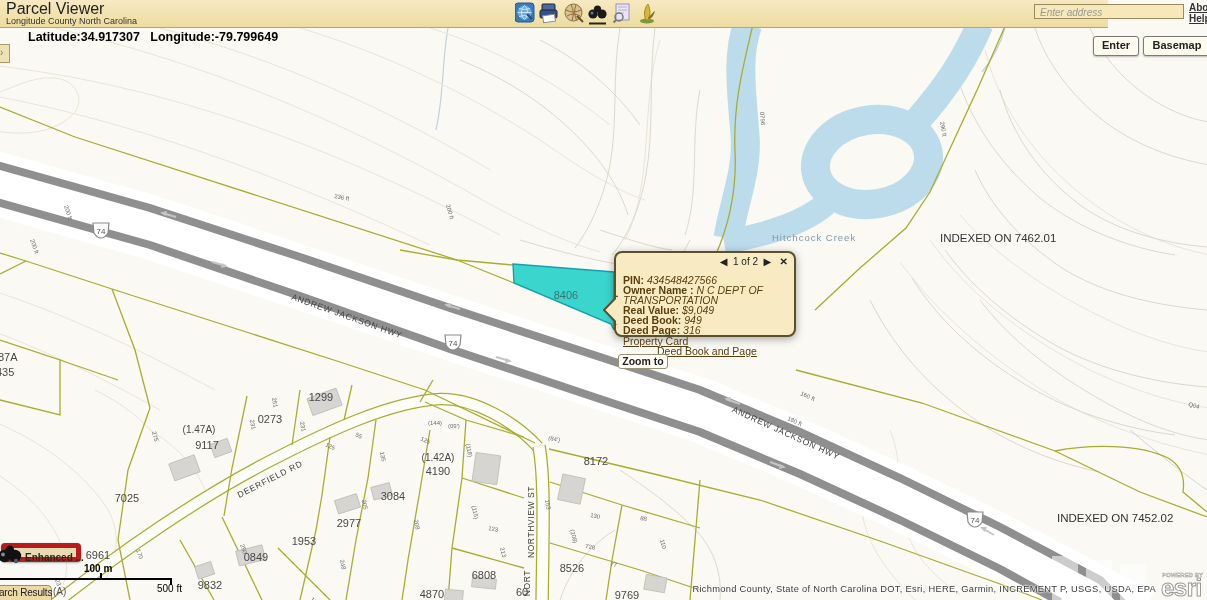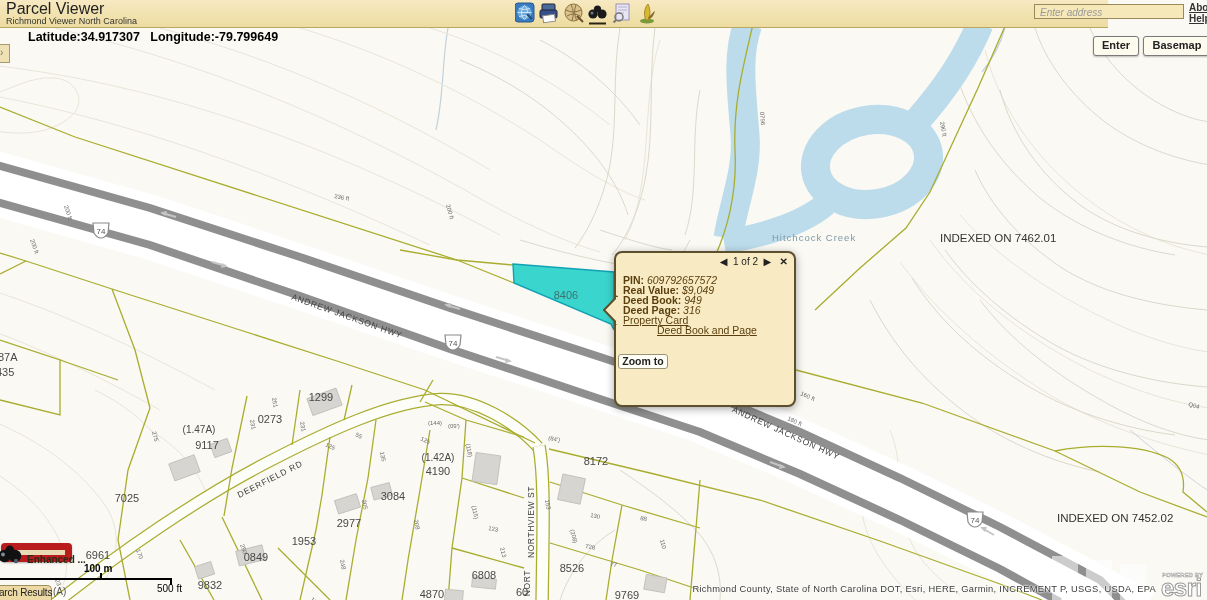--- a/index.html
+++ b/index.html
@@ -255,21 +255,21 @@
 
   <g fill="#ffffff" opacity="0.55">
     <rect x="1052" y="556" width="26" height="44"></rect>
     <rect x="1086" y="560" width="26" height="40"></rect>
     <rect x="1120" y="564" width="26" height="36"></rect>
   </g>
 </svg>
 
 <div class="ov" style="left:0;top:0;width:1108px;height:27px;background:linear-gradient(#f7e9c2,#eddca0);border-bottom:1px solid #b9a663;z-index:20;">
   <div style="position:absolute;left:6px;top:0px;font-size:16px;color:#222;">Parcel Viewer</div>
-  <div style="position:absolute;left:6px;top:16px;font-size:9px;color:#333;">Richmond Viewer North Carolina</div>
+  <div style="position:absolute;left:6px;top:16px;font-size:9px;color:#333;">Longitude County North Carolina</div>
 
   <svg style="position:absolute;left:515px;top:2px;" width="145" height="23" viewBox="0 0 145 23">
     <g>
       <rect x="0" y="1" width="19" height="19" rx="3" fill="#3a7abf" stroke="#2a5a8f"></rect>
       <circle cx="9.5" cy="10.5" r="7" fill="#6aaade"></circle>
       <path d="M 2.5 10.5 H 16.5 M 9.5 3.5 C 5.5 7, 5.5 14, 9.5 17.5 M 9.5 3.5 C 13.5 7, 13.5 14, 9.5 17.5 M 4 6.5 Q 9.5 8.5 15 6.5 M 4 14.5 Q 9.5 12.5 15 14.5" stroke="#d8eaf8" stroke-width="0.9" fill="none"></path>
       <path d="M 12 12 l 5 5" stroke="#26507f" stroke-width="2.4"></path>
     </g>
     <g transform="translate(24,0)">
       <rect x="3" y="2" width="13" height="7" rx="1" fill="#4a6a9a" stroke="#223"></rect>
@@ -306,38 +306,39 @@
   <div style="position:absolute;left:1189px;top:13px;font-size:10px;font-weight:bold;color:#333;text-decoration:underline;">Help</div>
 </div>
 
 <div class="ov" style="left:28px;top:30px;font-size:12.5px;font-weight:bold;color:#000;z-index:5;text-align:right;">Latitude:34.917307&nbsp;&nbsp;&nbsp;Longitude:-79.799649</div>
 
 <div class="ov" style="left:0;top:44px;width:9px;height:17px;background:#efe1b4;border:1px solid #a99a6a;border-left:none;color:#777;font-size:10px;line-height:15px;z-index:5;">›</div>
 
 <div class="btn" style="left:1093px;top:36px;width:44px;height:18px;line-height:17px;z-index:5;">Enter</div>
 <div class="btn" style="left:1143px;top:36px;width:66px;height:18px;line-height:17px;z-index:5;">Basemap</div>
 
-<div class="ov" style="left:614px;top:251px;width:182px;height:156px;background:#f8ebc3;border:2px solid #5c4f2c;border-radius:8px;box-shadow:0 2px 8px rgba(0,0,0,.35);box-sizing:border-box;z-index:10;">
+<div class="ov" style="left:614px;top:251px;width:182px;height:86px;background:#f8ebc3;border:2px solid #5c4f2c;border-radius:8px;box-shadow:0 2px 8px rgba(0,0,0,.35);box-sizing:border-box;z-index:10;">
   <div style="position:absolute;right:6px;top:3px;font-size:10px;color:#222;">◀&nbsp; 1 of 2 &nbsp;▶ &nbsp;&nbsp;<b>✕</b></div>
   <div style="position:absolute;left:7px;top:22px;width:165px;font-size:10.5px;line-height:10.1px;color:#5a3e0e;">
-    <div><b>PIN:</b> <i>609792657572</i></div>
+    <div><b>PIN:</b> <i>434548427566</i></div>
+    <div><b>Owner Name :</b> <i>N C DEPT OF TRANSPORTATION</i></div>
     <div><b>Real Value:</b> <i>$9,049</i></div>
     <div><b>Deed Book:</b> <i>949</i></div>
     <div><b>Deed Page:</b> <i>316</i></div>
     <div style="text-decoration:underline;">Property Card</div>
     <div style="text-decoration:underline;padding-left:34px;">Deed Book and Page</div>
   </div>
   <div style="position:absolute;left:2px;top:101px;width:48px;height:13px;background:#fffef6;border:1.5px solid #9a9274;border-radius:3px;font-size:10.5px;font-weight:bold;color:#222;text-align:center;line-height:13px;">Zoom to</div>
 </div>
 <svg class="ov" style="left:601px;top:294px;z-index:11;" width="17" height="32" viewBox="0 0 17 32">
   <path d="M 16.5 2 L 3 16 L 16.5 30" fill="#f8ebc3" stroke="#5c4f2c" stroke-width="2" stroke-linejoin="miter"></path>
   <rect x="15" y="3" width="2" height="27" fill="#f8ebc3"></rect>
 </svg>
 
-<div class="ov" style="left:1px;top:543px;width:71px;height:19px;background:#e9dcb4;border:7px solid #b91c1c;border-radius:4px;box-shadow:0 1px 2px rgba(0,0,0,.3);box-sizing:border-box;z-index:5;">
+<div class="ov" style="left:1px;top:543px;width:80px;height:19px;background:#e9dcb4;border:5px solid #b91c1c;border-radius:4px;box-shadow:0 1px 2px rgba(0,0,0,.3);box-sizing:border-box;z-index:5;">
   <div style="position:absolute;left:19px;top:4px;font-size:10px;font-weight:bold;color:#2f2817;white-space:nowrap;">Enhanced ...</div>
 </div>
 <svg class="ov" style="left:-3px;top:542px;z-index:6;" width="26" height="26" viewBox="0 0 26 26">
   <circle cx="7.5" cy="14" r="6.2" fill="#111"></circle>
   <circle cx="18" cy="14" r="6.2" fill="#111"></circle>
   <circle cx="12.8" cy="8" r="4.4" fill="#111"></circle>
   <circle cx="6" cy="12.5" r="2" fill="#7a8a9a"></circle>
   <circle cx="19" cy="19" r="2.2" fill="#4a5a6a"></circle>
 </svg>
 

